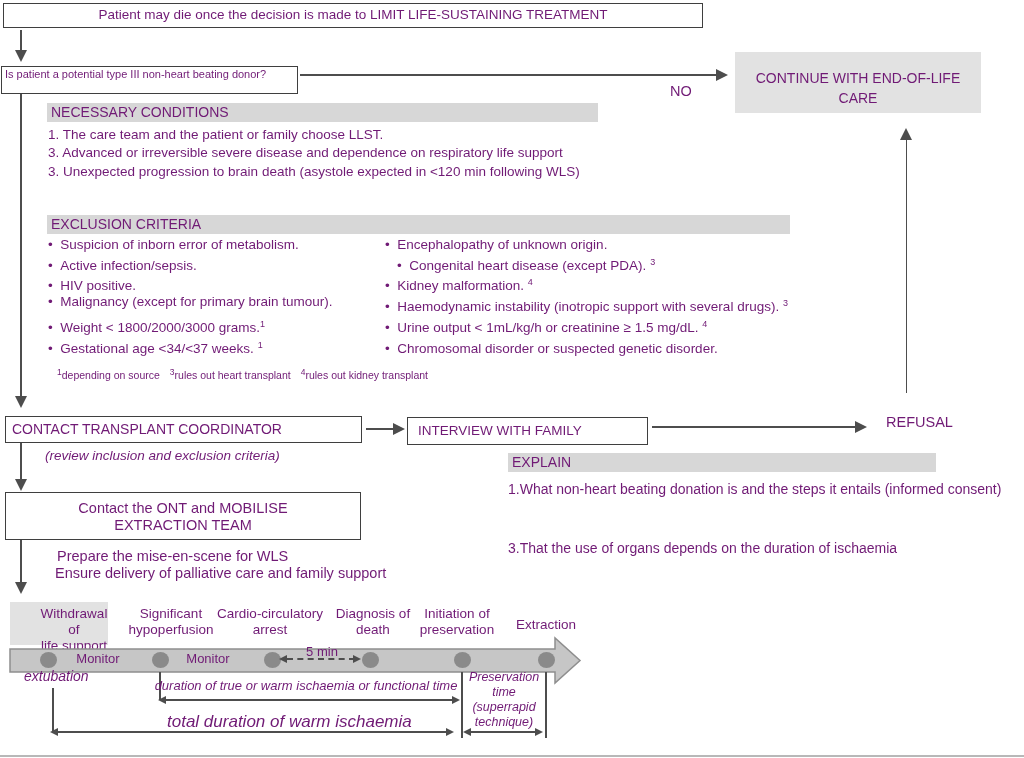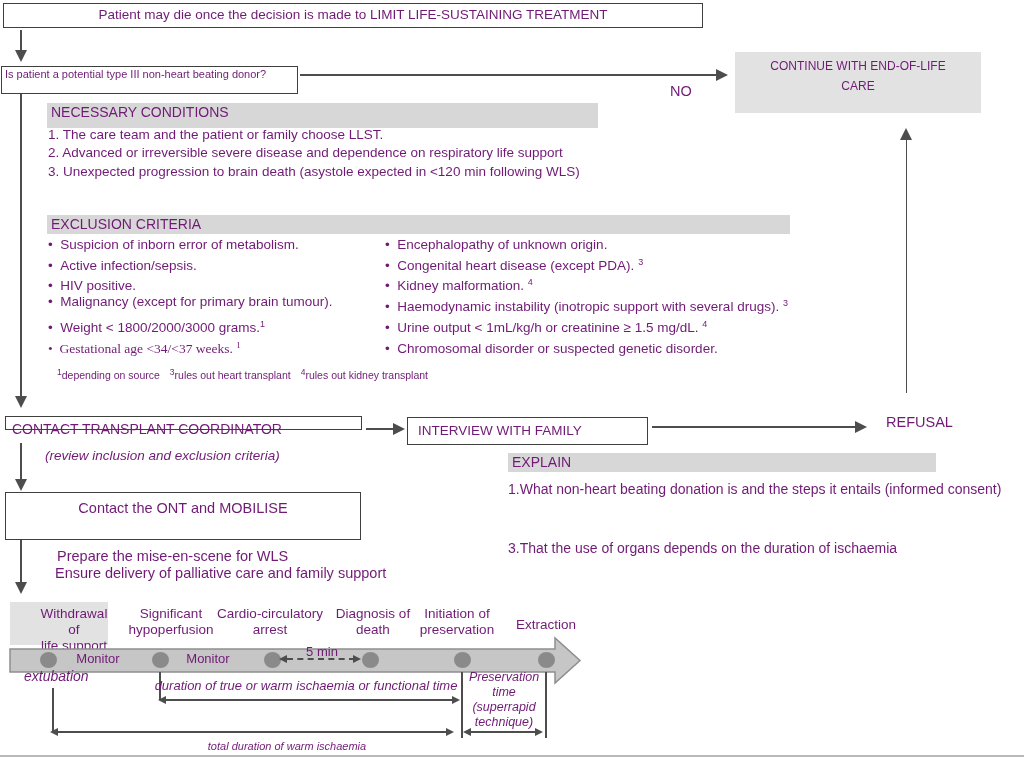--- a/index.html
+++ b/index.html
@@ -42,61 +42,61 @@
   <div class="tri d" style="left:14.5px;top:50px;"></div>
 
   <div class="box" style="left:1px;top:66px;width:297px;height:28px;padding:0 3px;font-size:11px;line-height:14px;">
     <span>Is patient a potential type III non-heart beating donor?</span>
   </div>
 
   <div class="hline" style="left:300px;top:74px;width:418px;"></div>
   <div class="tri r" style="left:716px;top:69px;"></div>
   <div class="txt" style="left:670px;top:82px;font-size:14.5px;">NO</div>
 
-  <div class="panel ctr" style="left:735px;top:52px;width:246px;height:61px;font-size:12px;line-height:20px;padding-top:4px;">
+  <div class="panel ctr" style="left:735px;top:52px;width:246px;height:61px;font-size:14px;line-height:20px;padding-top:16px;">
     <div>CONTINUE WITH END-OF-LIFE</div>
     <div>CARE</div>
   </div>
 
   <div class="tri u" style="left:899.5px;top:128px;"></div>
   <div class="vline" style="left:905.5px;top:140px;height:253px;"></div>
 
   <div class="vline" style="left:20px;top:94px;height:302px;"></div>
   <div class="tri d" style="left:14.5px;top:396px;"></div>
 
-  <div class="bar" style="left:47px;top:103px;width:551px;height:25px;">
+  <div class="bar" style="left:47px;top:103px;width:551px;height:19px;">
     <span>NECESSARY CONDITIONS</span>
   </div>
   <div class="txt" style="left:48px;top:127px;">1. The care team and the patient or family choose LLST.</div>
-  <div class="txt" style="left:48px;top:145px;">2. Advanced or irreversible severe disease and dependence on respiratory life support</div>
+  <div class="txt" style="left:48px;top:145px;">3. Advanced or irreversible severe disease and dependence on respiratory life support</div>
   <div class="txt" style="left:48px;top:164px;">3. Unexpected progression to brain death (asystole expected in &lt;120 min following WLS)</div>
 
   <div class="bar" style="left:47px;top:215px;width:743px;height:19px;">
     <span>EXCLUSION CRITERIA</span>
   </div>
 
   <div class="bli" style="left:48px;top:237px;"><span>Suspicion of inborn error of metabolism.</span><sup></sup></div>
   <div class="bli" style="left:48px;top:258px;"><span>Active infection/sepsis.</span><sup></sup></div>
   <div class="bli" style="left:48px;top:278px;"><span>HIV positive.</span><sup></sup></div>
   <div class="bli" style="left:48px;top:294px;"><span>Malignancy (except for primary brain tumour).</span><sup></sup></div>
   <div class="bli" style="left:48px;top:320px;"><span>Weight &lt; 1800/2000/3000 grams.</span><sup>1</sup></div>
-  <div class="bli" style="left:48px;top:341px;font-family:Liberation Serif, serif;"><span>Gestational age &lt;34/&lt;37 weeks. </span><sup>1</sup></div>
+  <div class="bli" style="left:48px;top:341px;"><span>Gestational age &lt;34/&lt;37 weeks. </span><sup>1</sup></div>
 
   <div class="bli" style="left:385px;top:237px;"><span>Encephalopathy of unknown origin.</span><sup></sup></div>
-  <div class="bli" style="left:385px;top:258px;"><span>Congenital heart disease (except PDA). </span><sup>3</sup></div>
+  <div class="bli" style="left:397px;top:258px;"><span>Congenital heart disease (except PDA). </span><sup>3</sup></div>
   <div class="bli" style="left:385px;top:278px;text-align:right;"><span>Kidney malformation. </span><sup>4</sup></div>
   <div class="bli" style="left:385px;top:299px;"><span>Haemodynamic instability (inotropic support with several drugs). </span><sup>3</sup></div>
   <div class="bli" style="left:385px;top:320px;"><span>Urine output &lt; 1mL/kg/h or creatinine ≥ 1.5 mg/dL. </span><sup>4</sup></div>
   <div class="bli" style="left:385px;top:341px;"><span>Chromosomal disorder or suspected genetic disorder.</span><sup></sup></div>
 
   <div class="fn" style="left:57px;top:369px;">
     <span class="seg"><sup>1</sup><span>depending on source</span></span><span class="seg"><sup>3</sup><span>rules out heart transplant</span></span><span class="seg"><sup>4</sup><span>rules out kidney transplant</span></span>
   </div>
 
-  <div class="box" style="left:5px;top:416px;width:357px;height:14px;font-size:14px;line-height:24px;padding-left:6px;">
+  <div class="box" style="left:5px;top:416px;width:357px;height:27px;font-size:14px;line-height:24px;padding-left:6px;">
     <span>CONTACT TRANSPLANT COORDINATOR</span>
   </div>
   <div class="hline" style="left:366px;top:428px;width:28px;"></div>
   <div class="tri r" style="left:393px;top:423px;"></div>
   <div class="box" style="left:407px;top:417px;width:241px;height:28px;font-size:13.5px;line-height:25px;padding-left:10px;">
     <span>INTERVIEW WITH FAMILY</span>
   </div>
   <div class="hline" style="left:652px;top:426px;width:204px;"></div>
   <div class="tri r" style="left:855px;top:421px;"></div>
   <div class="txt" style="left:886px;top:413px;font-size:14.5px;">REFUSAL</div>
@@ -107,20 +107,21 @@
     <span>EXPLAIN</span>
   </div>
   <div class="txt" style="left:508px;top:481px;font-size:14px;">1.What non-heart beating donation is and the steps it entails (informed consent)</div>
   <div class="txt" style="left:508px;top:540px;font-size:14px;">3.That the use of organs depends on the duration of ischaemia</div>
 
   <div class="vline" style="left:20px;top:443px;height:36px;"></div>
   <div class="tri d" style="left:14.5px;top:479px;"></div>
 
   <div class="box ctr" style="left:5px;top:492px;width:356px;height:48px;font-size:14.5px;line-height:17px;padding-top:7px;">
     <div>Contact the ONT and MOBILISE</div>
+    <div>EXTRACTION TEAM</div>
   </div>
   <div class="txt" style="left:57px;top:547px;font-size:14.5px;">Prepare the mise-en-scene for WLS</div>
   <div class="txt" style="left:55px;top:564px;font-size:14.5px;">Ensure delivery of palliative care and family support</div>
 
   <div class="vline" style="left:20px;top:540px;height:42px;"></div>
   <div class="tri d" style="left:14.5px;top:582px;"></div>
 
   <div class="panel stage" style="left:10px;top:602px;width:98px;height:43px;padding-top:4px;padding-left:30px;">
     <div>Withdrawal of</div>
     <div>life support</div>
@@ -168,21 +169,21 @@
   <div class="vline" style="left:52px;top:688px;height:44px;"></div>
   <div class="vline" style="left:159px;top:672px;height:28px;"></div>
   <div class="vline" style="left:461px;top:672px;height:66px;"></div>
   <div class="vline" style="left:545px;top:672px;height:66px;"></div>
 
   <div class="txt it ctr" style="left:150px;top:678px;width:312px;font-size:13px;">duration of true or warm ischaemia or functional time</div>
   <div class="hline" style="left:166px;top:699px;width:288px;"></div>
   <div class="tri ls" style="left:158px;top:696px;"></div>
   <div class="tri rs" style="left:452px;top:696px;"></div>
 
-  <div class="txt it ctr" style="left:167px;top:740px;width:240px;font-size:11px;">total duration of warm ischaemia</div>
+  <div class="txt it ctr" style="left:167px;top:711px;width:240px;font-size:17px;">total duration of warm ischaemia</div>
   <div class="hline" style="left:58px;top:731px;width:390px;"></div>
   <div class="tri ls" style="left:50px;top:728px;"></div>
   <div class="tri rs" style="left:446px;top:728px;"></div>
 
   <div class="txt it ctr" style="left:466px;top:670px;width:76px;font-size:12.5px;line-height:15px;white-space:normal;">
     <div>Preservation</div>
     <div>time</div>
     <div>(superrapid</div>
     <div>technique)</div>
   </div>

